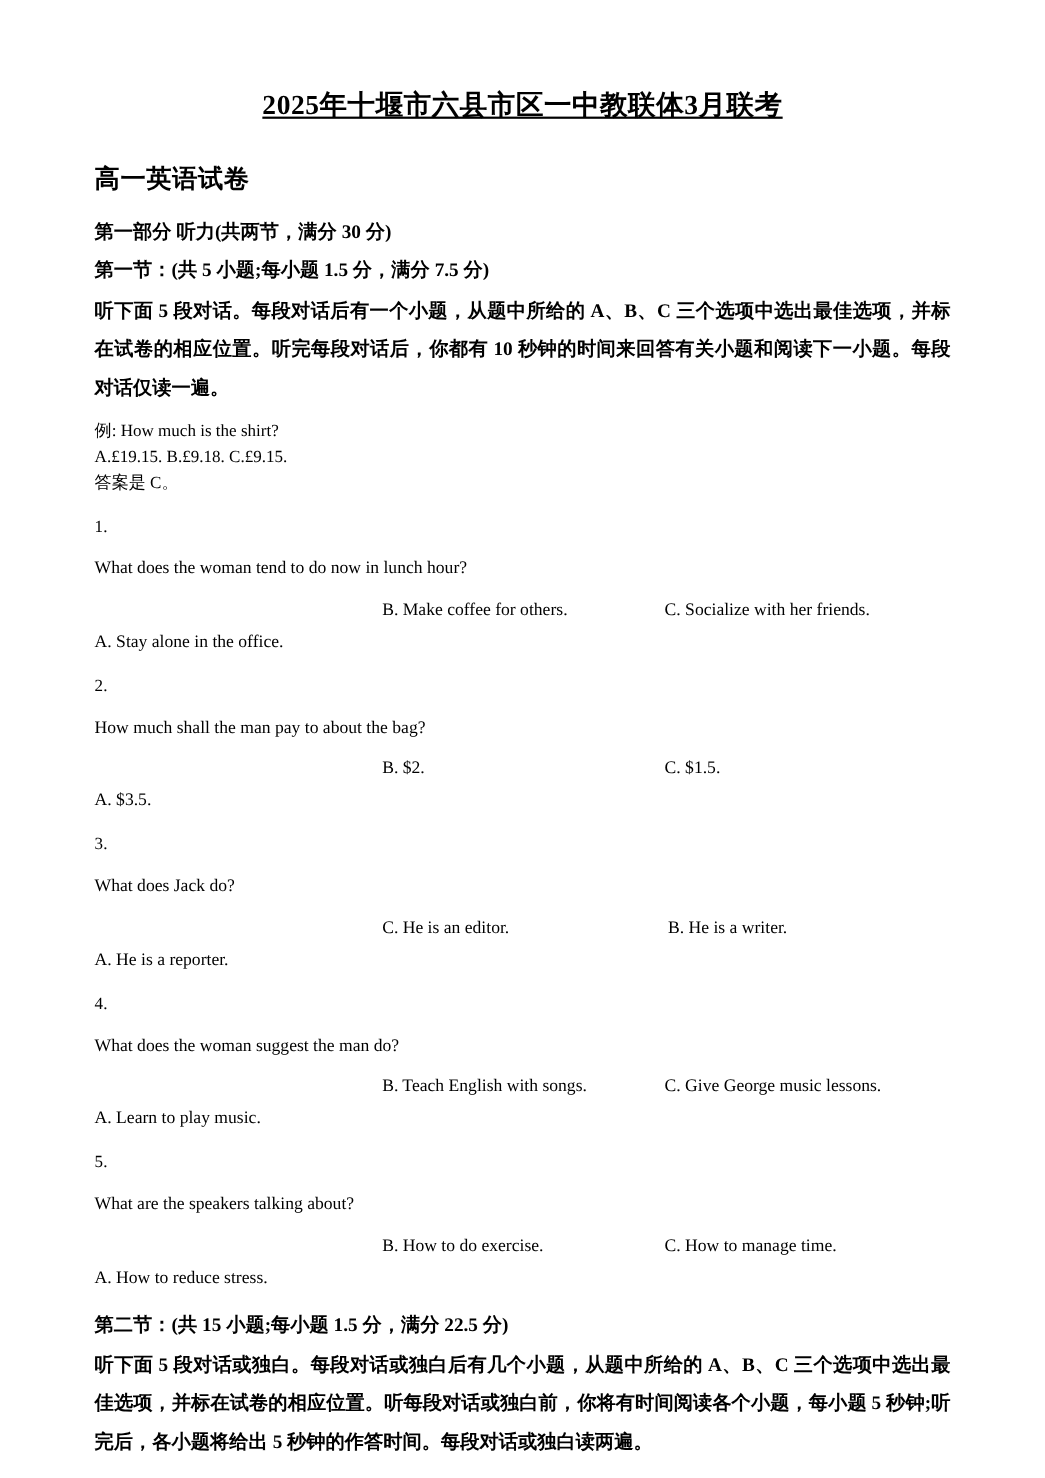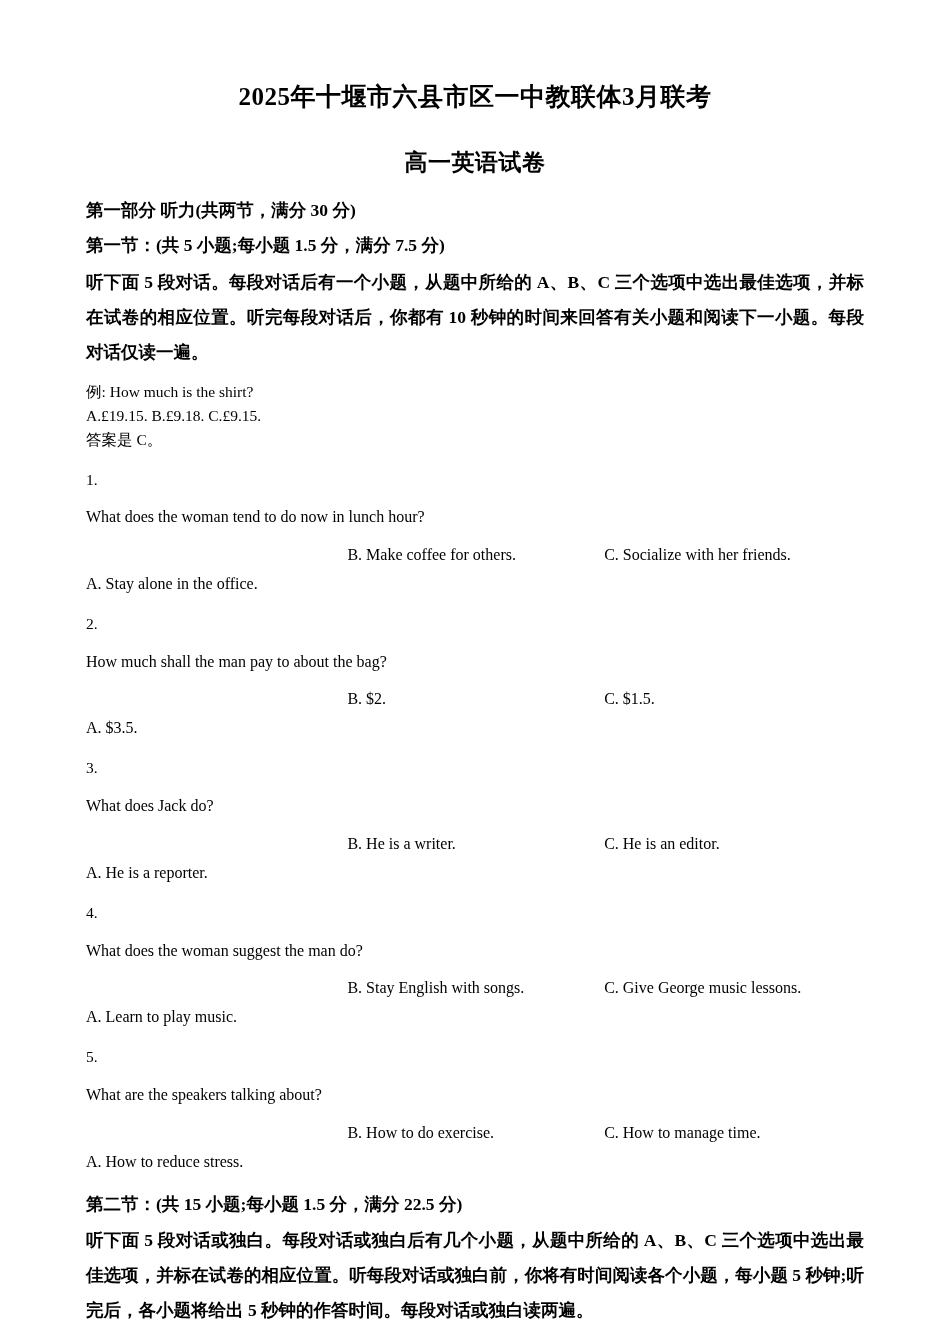--- a/index.html
+++ b/index.html
@@ -20,23 +20,24 @@
     padding: 56px 86px 40px 86px;
     position: relative;
   }
   .doc-title {
     text-align: center;
     font-size: 25px;
     font-weight: bold;
     line-height: 1.5;
     margin: 22px 0 0 0;
     letter-spacing: 0.5px;
+    text-decoration: underline;
   }
   .doc-subtitle {
-    text-align: center;
+    text-align: left;
     font-size: 23px;
     font-weight: bold;
     line-height: 1.5;
     margin: 30px 0 0 0;
     letter-spacing: 0.5px;
   }
   .section-head {
     font-size: 17.5px;
     font-weight: bold;
     line-height: 1.9;
@@ -129,31 +130,31 @@
       <div class="opt b">B. $2.</div>
       <div class="opt c">C. $1.5.</div>
     </div>
   </div>
 
   <div>
     <div class="q-num">3.</div>
     <div class="q-text">What does Jack do?</div>
     <div class="options">
       <div class="opt a">A. He is a reporter.</div>
+      <div class="opt c">C. He is an editor.</div>
       <div class="opt b">B. He is a writer.</div>
-      <div class="opt c">C. He is an editor.</div>
     </div>
   </div>
 
   <div>
     <div class="q-num">4.</div>
     <div class="q-text">What does the woman suggest the man do?</div>
     <div class="options">
       <div class="opt a">A. Learn to play music.</div>
-      <div class="opt b">B. Stay English with songs.</div>
+      <div class="opt b">B. Teach English with songs.</div>
       <div class="opt c">C. Give George music lessons.</div>
     </div>
   </div>
 
   <div>
     <div class="q-num">5.</div>
     <div class="q-text">What are the speakers talking about?</div>
     <div class="options">
       <div class="opt a">A. How to reduce stress.</div>
       <div class="opt b">B. How to do exercise.</div>

